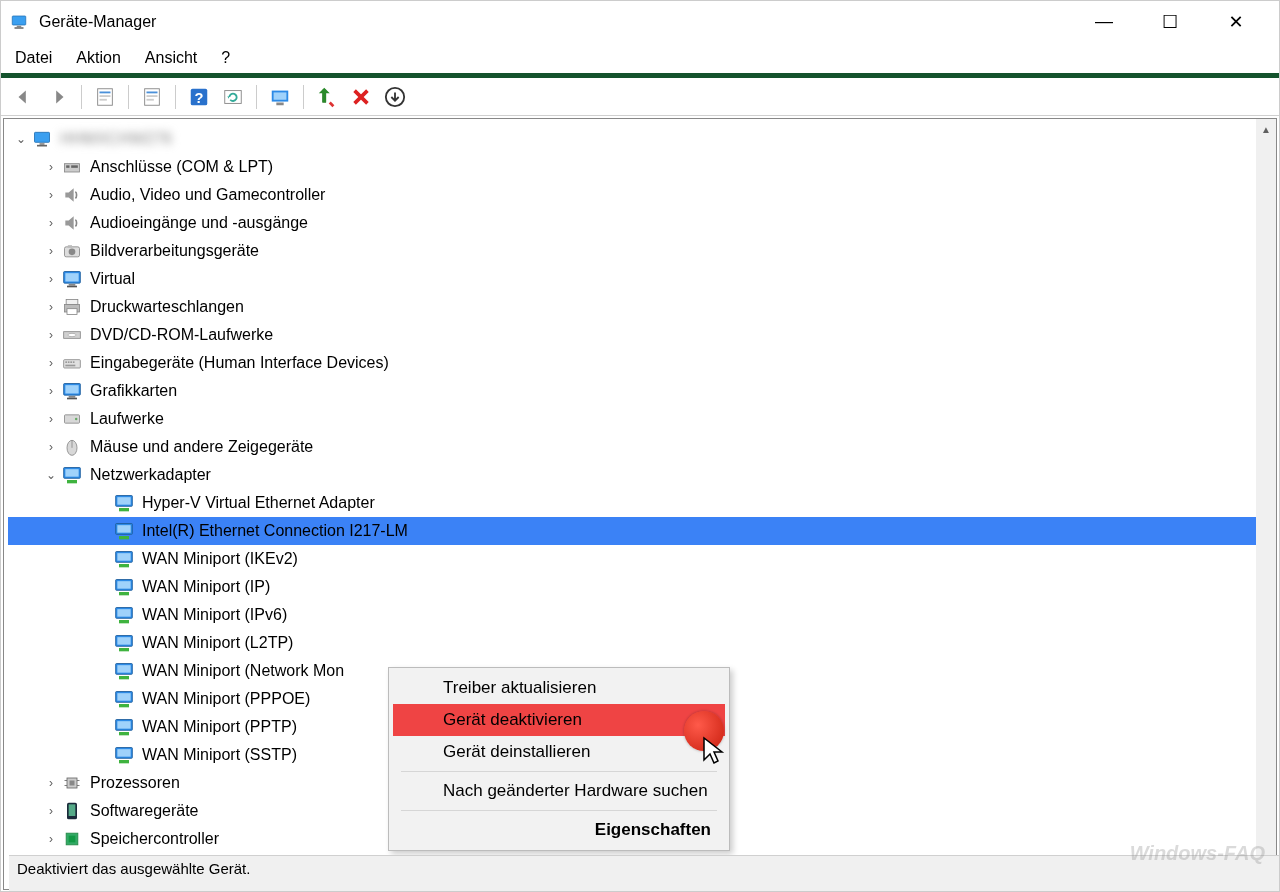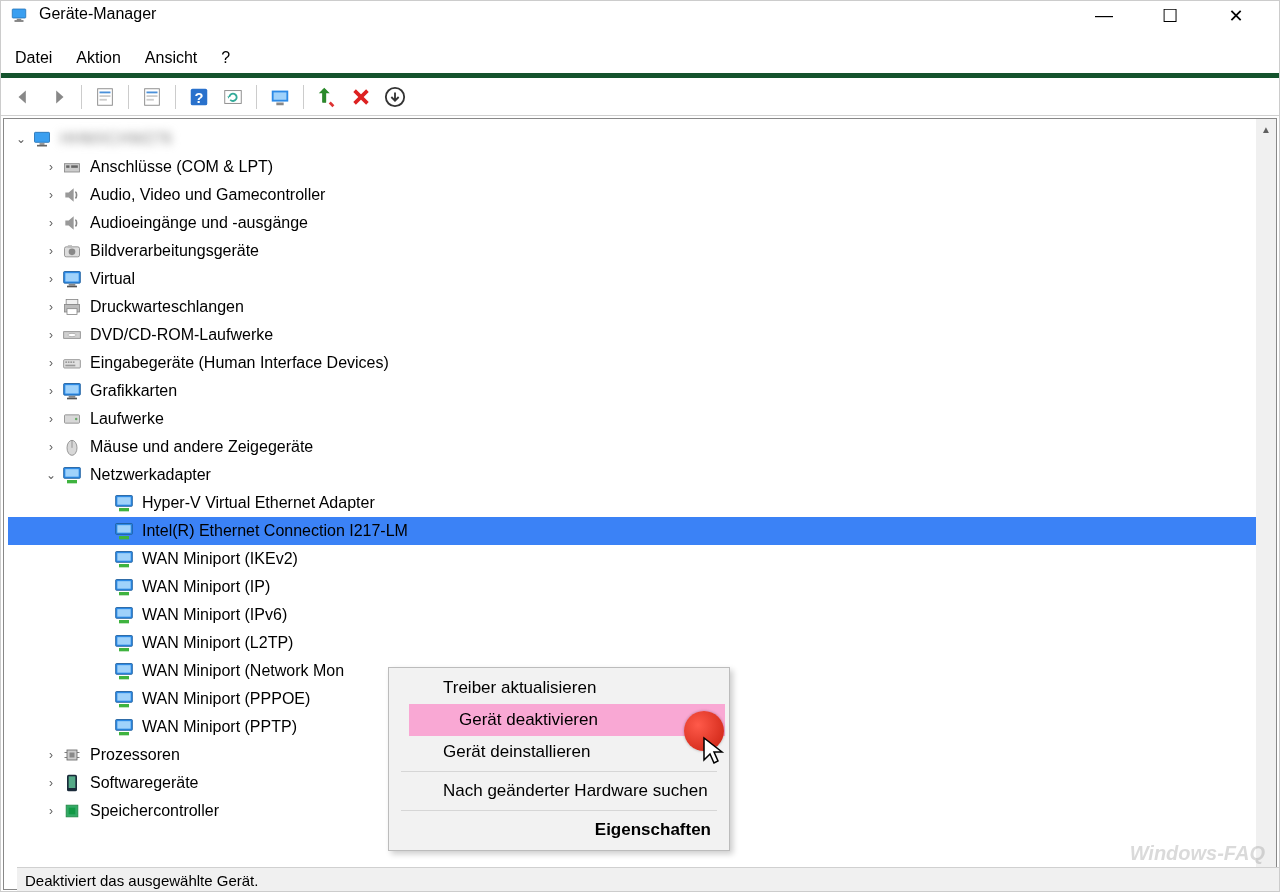--- a/index.html
+++ b/index.html
@@ -8,20 +8,21 @@
   font-size: 15px;
   background: #fff;
   width: 1280px;
   height: 892px;
   overflow: hidden;
   position: relative;
   border: 1px solid #ccc;
 }
 .titlebar {
   display: flex;
+  align-items: center;
   height: 42px;
   padding: 4px 8px;
   background: #fff;
 }
 .titlebar .app-icon {
   width: 20px; height: 20px; margin-right: 10px;
   display: inline-flex; align-items: center; justify-content: center;
 }
 .titlebar .title { font-size: 16px; }
 .win-controls { margin-left: auto; display: flex; gap: 36px; padding-right: 20px; }
@@ -104,31 +105,30 @@
   border: 1px solid #bcbcbc;
   box-shadow: 3px 3px 6px rgba(0,0,0,0.2);
   padding: 4px;
   font-size: 17px;
 }
 .context-menu .mi {
   padding: 6px 14px 6px 50px;
   cursor: default;
 }
 .context-menu .mi.hover {
-  background: #f9a8d4;
-  margin-left: 16px;
+  background: #ef4444;
 }
 .context-menu .mi.bold { font-weight: 600; text-align: right; }
 .context-menu .msep {
   height: 1px; background: #d6d6d6; margin: 3px 8px;
 }
 .status-bar {
   position: absolute;
-  bottom: 0; left: 16px; right: 0;
-  height: 24px;
+  bottom: 0; left: 8px; right: 0;
+  height: 36px;
   padding: 4px 8px;
   font-size: 15px;
   background: #f0f0f0;
   border-top: 1px solid #d0d0d0;
 }
 .watermark {
   position: absolute;
   right: 14px; bottom: 26px;
   font-size: 20px;
   color: rgba(150,150,150,0.35);
@@ -543,20 +543,29 @@
         <span class="label">WAN Miniport (PPPOE)</span>
       </div>
     <div class="tree-row indent-2">
         <span class="arrow"></span>
         <span class="icon">
           <svg width="20" height="20">
             <use href="#i-net"></use>
           </svg>
         </span>
         <span class="label">WAN Miniport (PPTP)</span>
+      </div>
+    <div class="tree-row indent-2">
+        <span class="arrow"></span>
+        <span class="icon">
+          <svg width="20" height="20">
+            <use href="#i-net"></use>
+          </svg>
+        </span>
+        <span class="label">WAN Miniport (SSTP)</span>
       </div>
 
     <div class="tree-row indent-1">
         <span class="arrow">›</span>
         <span class="icon">
           <svg width="20" height="20">
             <use href="#i-cpu"></use>
           </svg>
         </span>
         <span class="label">Prozessoren</span>

